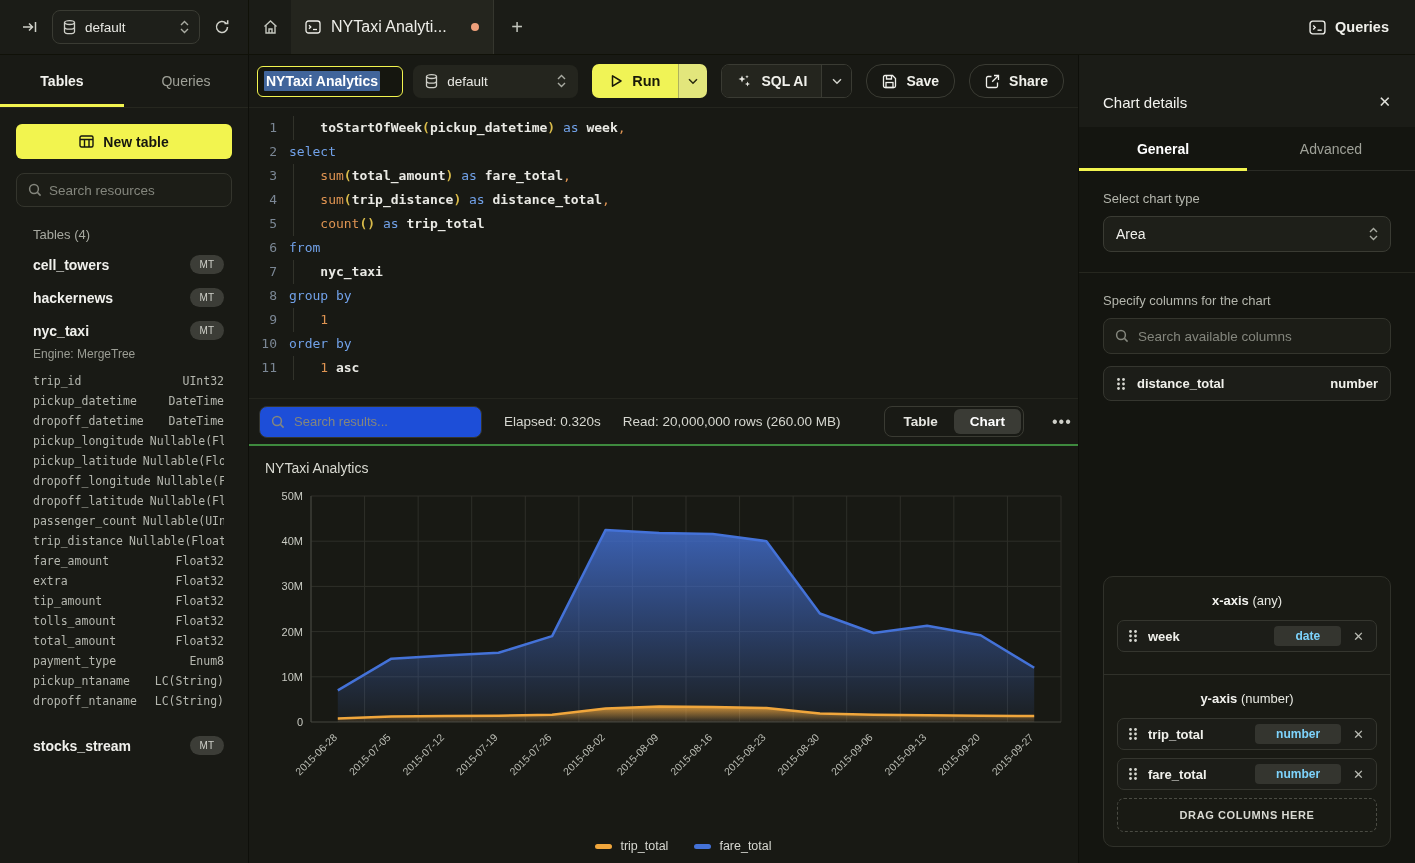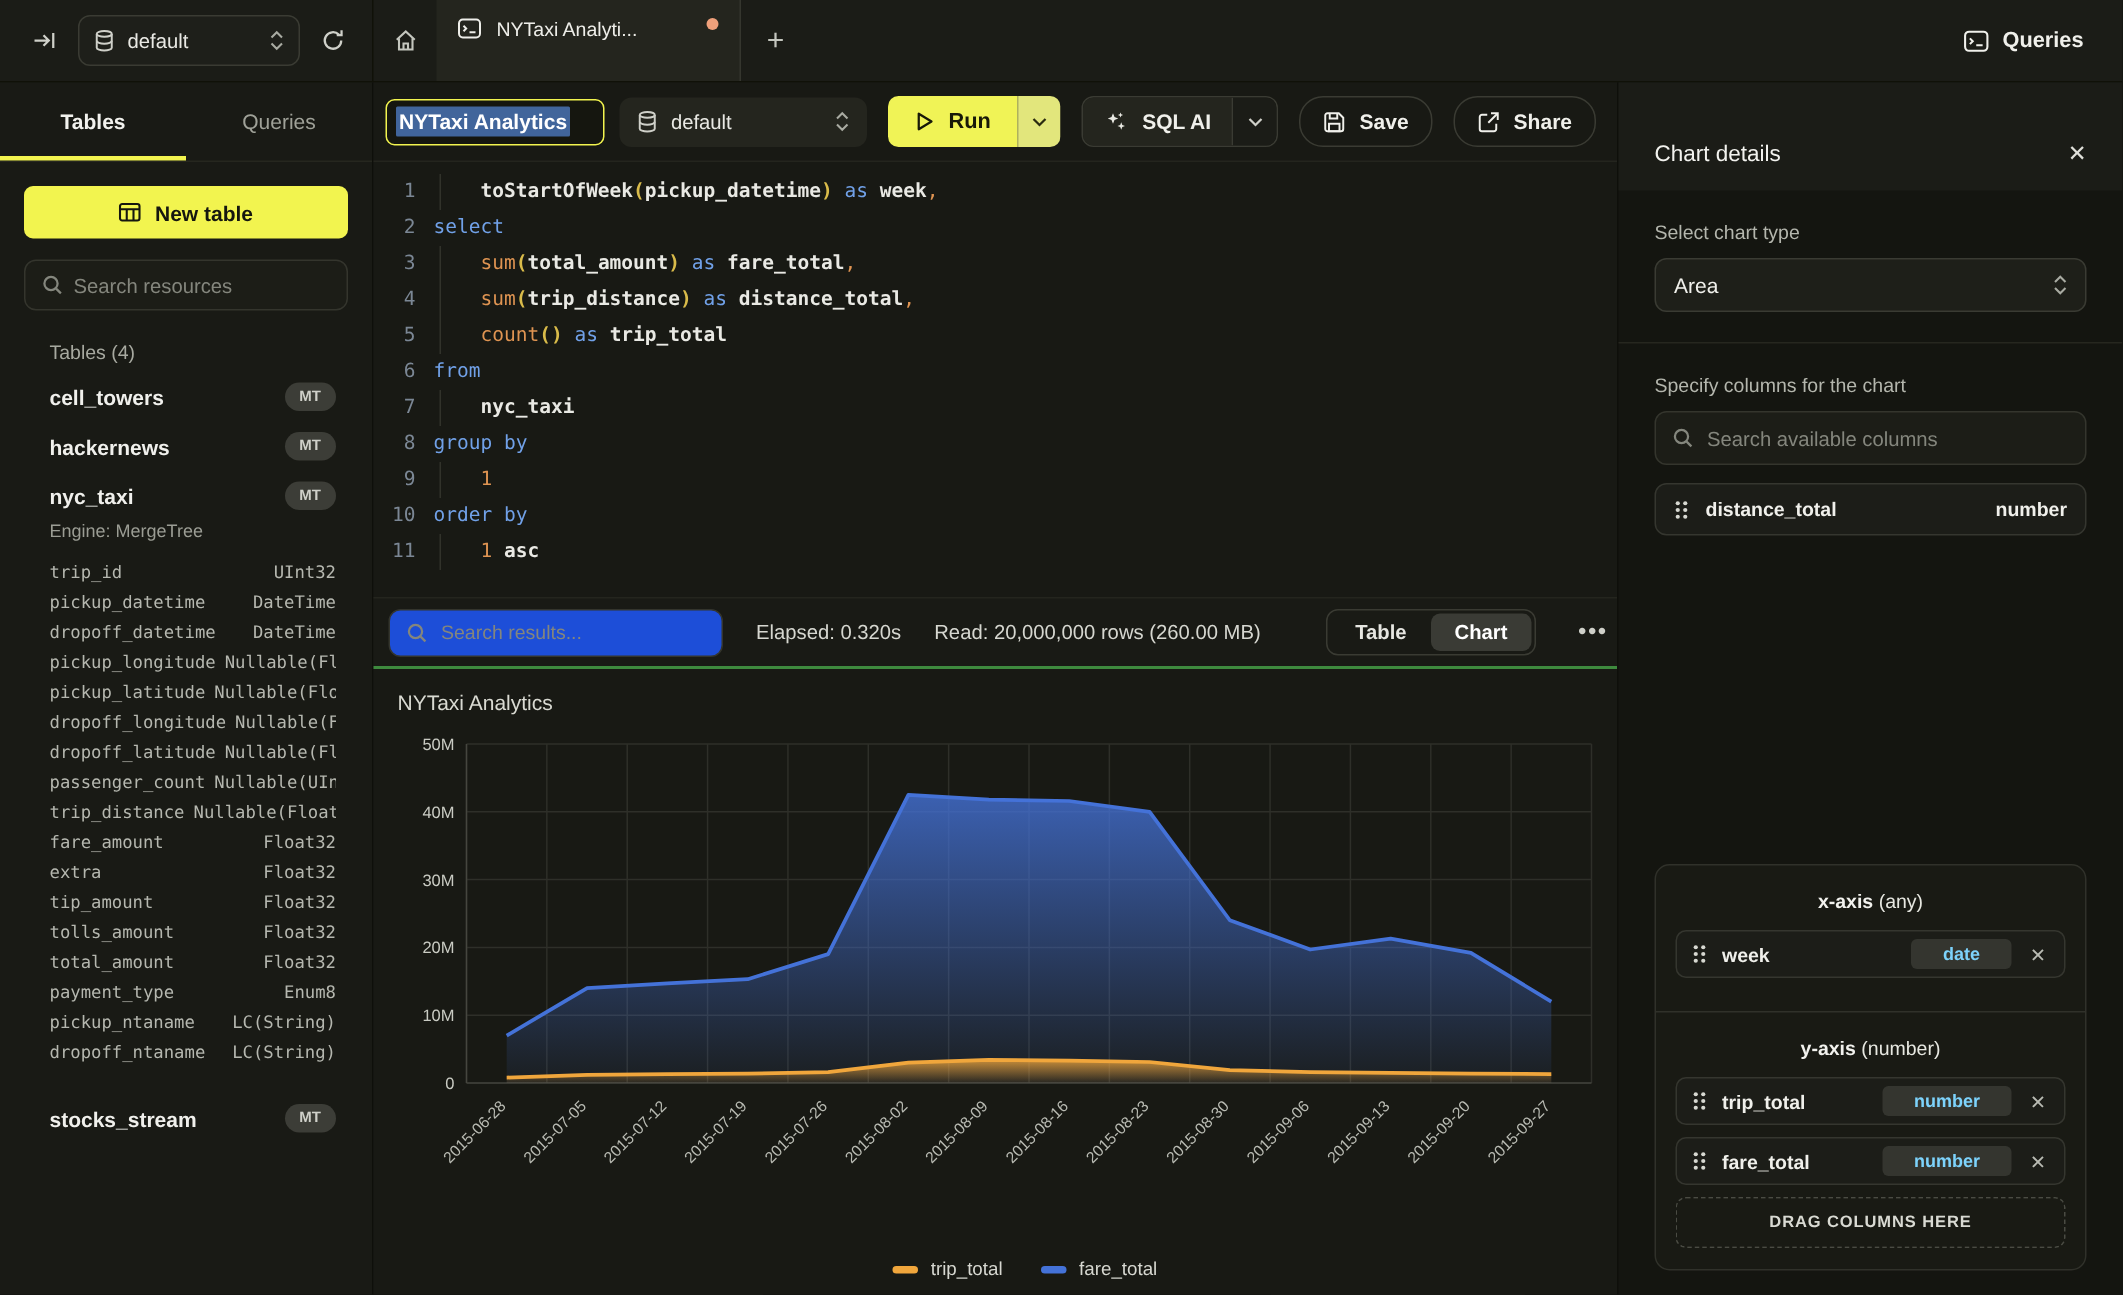--- a/index.html
+++ b/index.html
@@ -13,21 +13,21 @@
   svg { display:block; }
 
   
   .topbar { height:55px; flex:none; display:flex; align-items:stretch; background:#1b1c17; border-bottom:1px solid #101108; }
   .topbar-left { width:249px; flex:none; display:flex; align-items:center; gap:10px; padding:0 14px 0 18px; border-right:1px solid #101108; }
   .icon-btn { background:none; border:none; color:#cfd0c9; cursor:pointer; display:flex; align-items:center; justify-content:center; padding:4px; border-radius:6px; }
   .db-pill { flex:1; height:34px; display:flex; align-items:center; gap:9px; padding:0 10px; border:1px solid #3a3b33; border-radius:8px; background:#1e1f1a; color:#e9e9e4; font-size:13.5px; cursor:pointer; }
   .db-pill .grow { flex:1; text-align:left; }
   .tabstrip { flex:1; display:flex; align-items:stretch; }
   .home-tab { width:42px; display:flex; align-items:center; justify-content:center; color:#c4c6be; cursor:pointer; }
-  .query-tab { width:203px; display:flex; align-items:flex-start; gap:10px; padding:12px 14px; background:#24251e; border-right:1px solid #35362e; color:#eeeee9; font-size:13px; cursor:pointer; }
+  .query-tab { width:203px; display:flex; align-items:center; gap:10px; padding:0 14px; background:#24251e; border-right:1px solid #35362e; color:#eeeee9; font-size:16px; cursor:pointer; }
   .query-tab .tab-label { flex:1; white-space:nowrap; overflow:hidden; }
   .tab-dot { width:8px; height:8px; border-radius:50%; background:#efa07b; flex:none; }
   .plus-tab { width:46px; display:flex; align-items:center; justify-content:center; color:#c4c6be; font-size:20px; cursor:pointer; background:none; border:none; }
   .topbar-right { display:flex; align-items:center; padding-right:26px; }
   .queries-btn { display:flex; align-items:center; gap:9px; background:none; border:none; color:#f0f0eb; font-size:14.5px; font-weight:600; cursor:pointer; }
 
   
   .main { flex:1; display:flex; min-height:0; }
   .sidebar { width:249px; flex:none; background:#191a15; display:flex; flex-direction:column; border-right:1px solid #0e0f0a; }
   .center { width:829px; flex:none; background:#181914; display:flex; flex-direction:column; }
@@ -39,21 +39,21 @@
   .side-tab.active { color:#f2f2ee; font-weight:600; }
   .side-tab.active::after { content:""; position:absolute; left:0; right:0; bottom:0; height:3px; background:#f2f44f; }
   .new-table-btn { margin:16px 16px 0; height:35px; background:#f2f44f; color:#15160f; border:none; border-radius:6px; font-size:14px; font-weight:600; display:flex; align-items:center; justify-content:center; gap:9px; cursor:pointer; font-family:inherit; }
   .side-search { margin:14px 16px 0; height:34px; display:flex; align-items:center; gap:7px; padding:0 11px; border:1px solid #34352d; border-radius:8px; background:#1c1d17; }
   .side-search input { flex:1; background:none; border:none; outline:none; color:#e6e6e0; font-size:13.5px; font-family:inherit; }
   .side-search input::placeholder { color:#84867d; }
   .section-label { padding:20px 20px 6px 33px; font-size:13px; color:#a7a9a0; }
   .table-list { flex:1; overflow:hidden; }
   .table-row { height:33px; display:flex; align-items:center; justify-content:space-between; padding:0 24px 0 33px; cursor:pointer; }
   .table-name { font-size:14px; font-weight:600; color:#f0f0ec; }
-  .mt-badge { background:#3c3d37; color:#cfd0c9; font-size:10px; font-weight:700; padding:4px 10px; border-radius:10px; }
+  .mt-badge { background:#3c3d37; color:#cfd0c9; font-size:10px; font-weight:400; padding:4px 10px; border-radius:10px; }
   .engine-line { padding:0 24px 6px 33px; font-size:12px; color:#9b9d94; }
   .col-list { padding:4px 24px 8px 33px; }
   .col-row { height:20px; display:flex; justify-content:space-between; align-items:center; font-family:"DejaVu Sans Mono", monospace; font-size:11.5px; color:#b5b7af; white-space:nowrap; overflow:hidden; }
   .col-row .ctype { margin-left:6px; }
   .stocks-row { margin-top:10px; }
 
   
   .toolbar { height:53px; flex:none; display:flex; align-items:center; justify-content:space-between; padding:0 14px 0 8px; border-bottom:1px solid #24251e; }
   .title-box { height:31px; min-width:146px; display:flex; align-items:center; padding:0 6px; border:1.5px solid #f2f44f; border-radius:6px; background:#15160f; cursor:text; }
   .title-box .sel { background:#41659b; color:#ffffff; font-size:14px; font-weight:600; padding:2px 2px; border-radius:1px; white-space:nowrap; }
@@ -525,20 +525,24 @@
     </div>
   </div>
 
   <div class="rightpanel">
     <div class="rp-header">
       <span class="rp-title">Chart details</span>
       <button class="rp-close">
         <span>✕</span>
       </button>
     </div>
+    <div class="rp-tabs">
+      <button class="rp-tab active">General</button>
+      <button class="rp-tab">Advanced</button>
+    </div>
     <div class="rp-body">
       <div class="rp-label">Select chart type</div>
       <button class="select-box">
         <span>Area</span>
         <span>
           <svg width="9" height="14" viewBox="0 0 9 14" fill="none" stroke="#a9aba2" stroke-width="1.4">
               <path d="M1 5 4.5 1.5 8 5"></path>
               <path d="M1 9l3.5 3.5L8 9"></path>
             </svg>
         </span>

